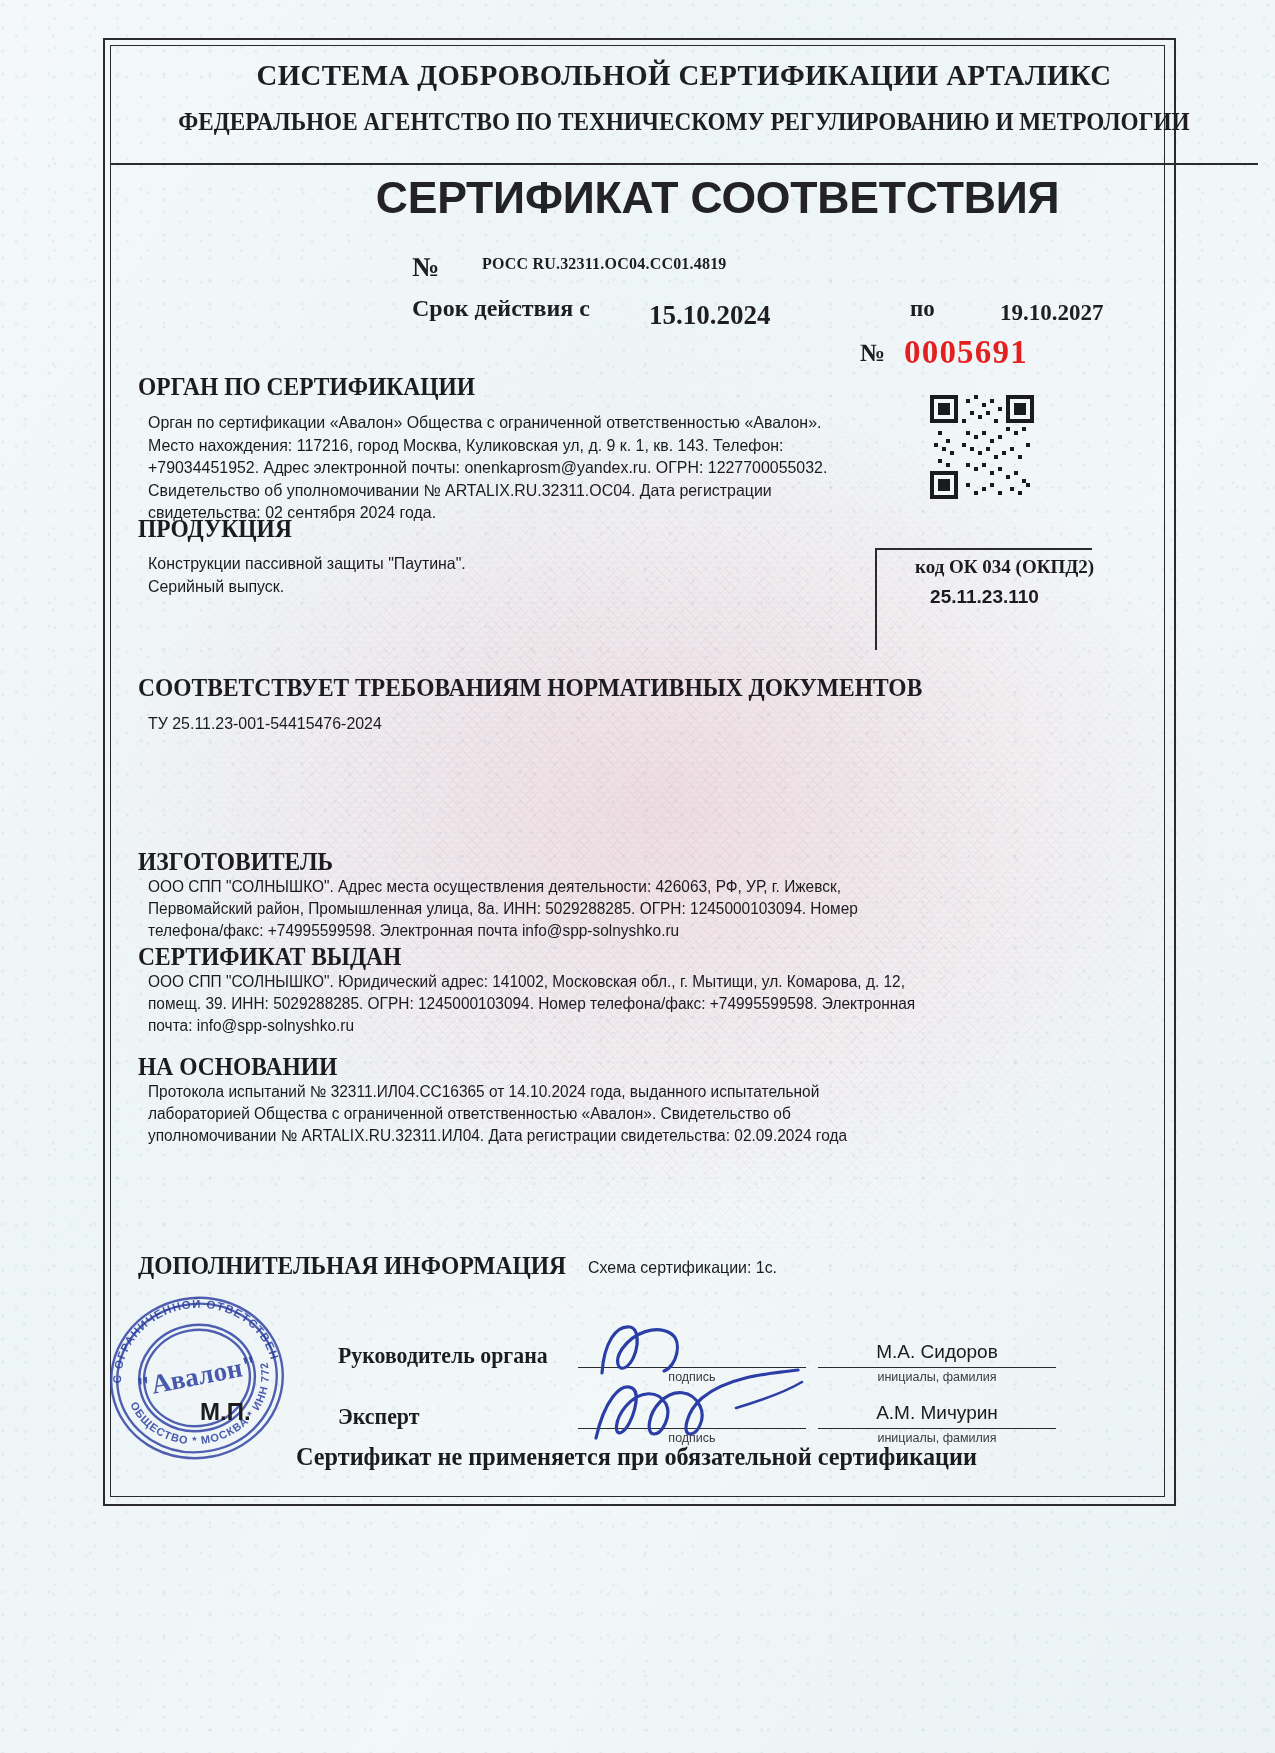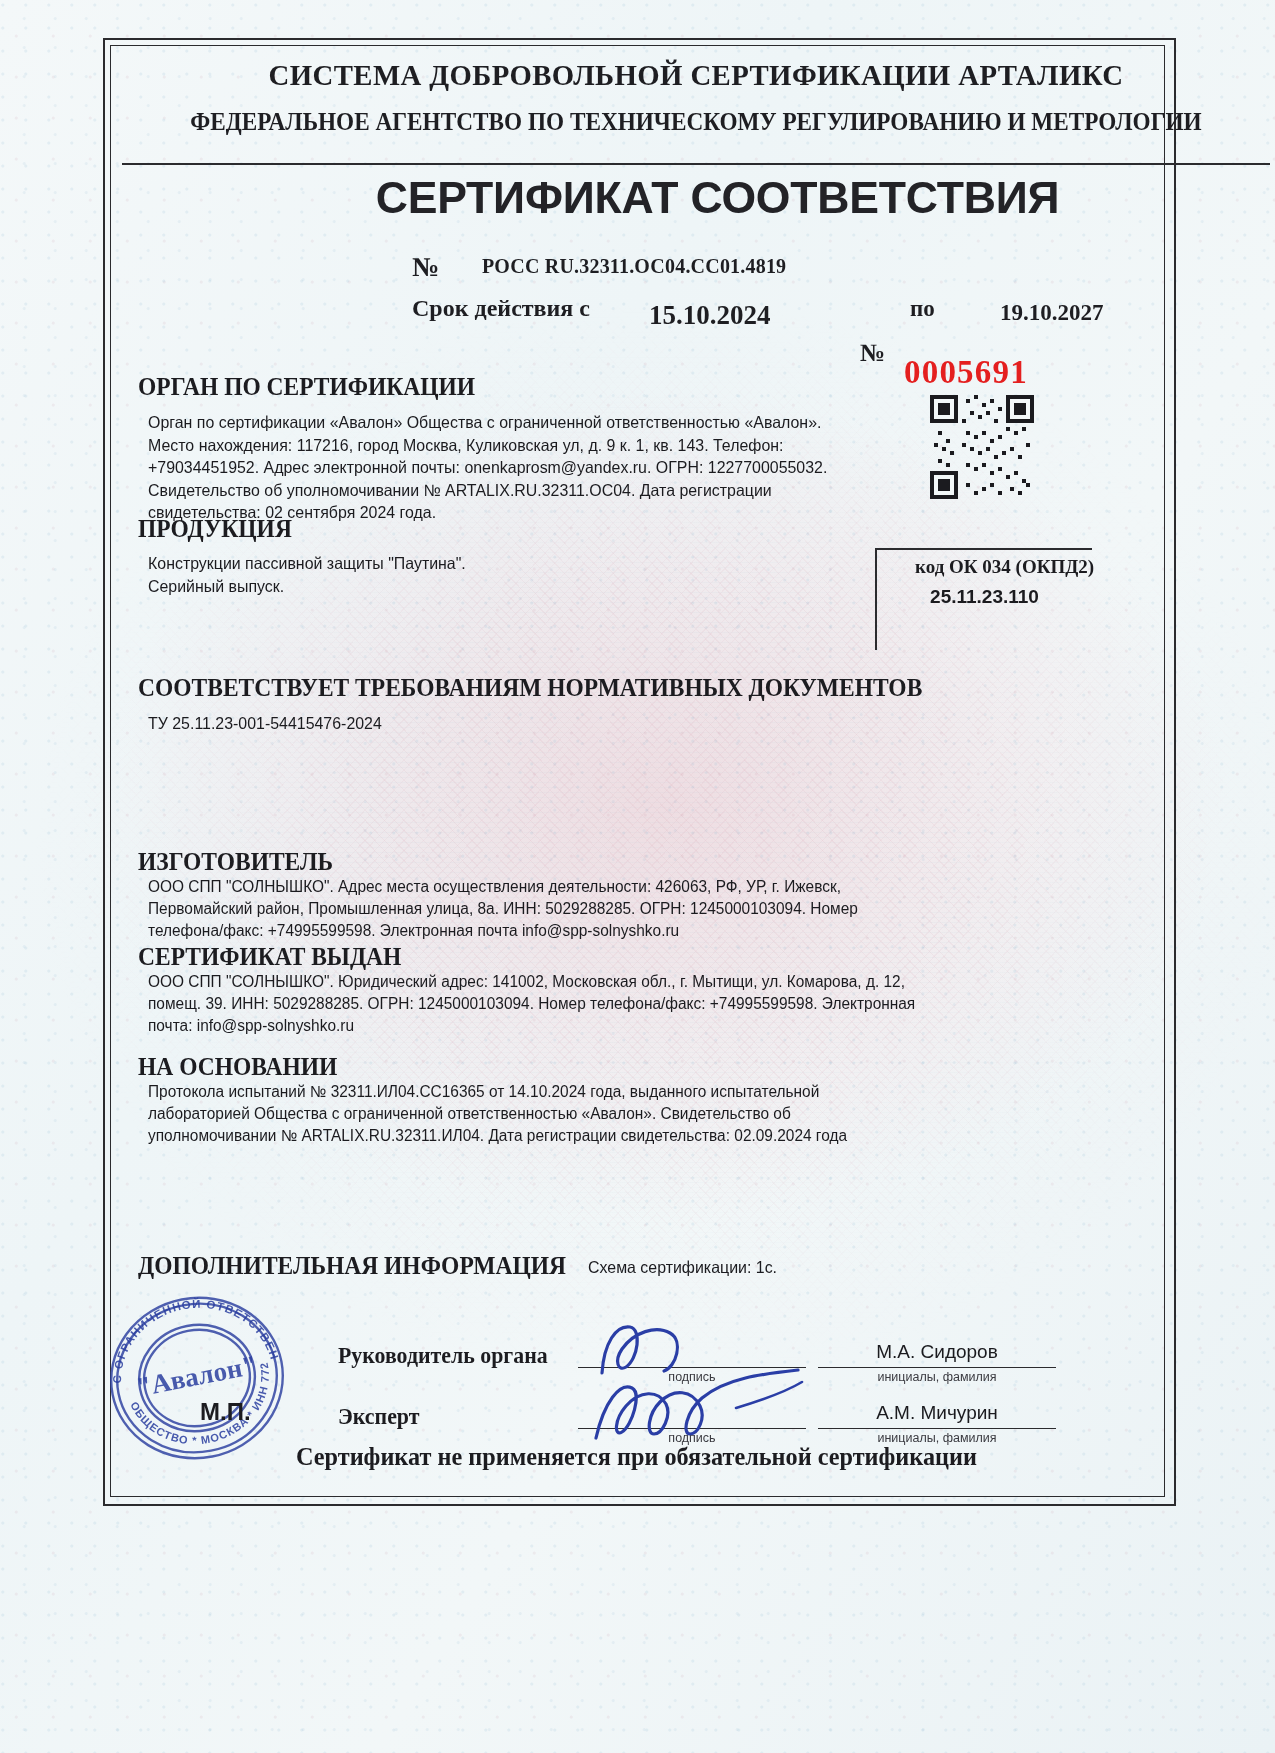--- a/index.html
+++ b/index.html
@@ -28,21 +28,21 @@
     position:absolute;inset:0;pointer-events:none;opacity:.5;
     background-image:
       radial-gradient(circle at 12% 22%, rgba(120,170,200,.28) 0 1px, transparent 2px),
       radial-gradient(circle at 78% 64%, rgba(120,170,200,.22) 0 1px, transparent 2px),
       radial-gradient(circle at 44% 88%, rgba(190,130,150,.22) 0 1px, transparent 2px);
     background-size:23px 23px, 31px 29px, 37px 41px;
   }
   
   .frame-outer{position:absolute;left:103px;top:38px;width:1069px;height:1464px;border:2px solid #2b2b2e;}
   .frame-inner{position:absolute;left:110px;top:45px;width:1053px;height:1450px;border:1px solid #2b2b2e;}
-  .hdr-box{position:absolute;left:110px;top:45px;width:1148px;height:118px;border-bottom:2px solid #2b2b2e;margin-left:12px;}
+  .hdr-box{position:absolute;left:110px;top:45px;width:1148px;height:118px;border-bottom:2px solid #2b2b2e;}
   .hdr-line1,.hdr-line2{
     position:absolute;left:0;width:100%;text-align:center;
     font-family:"Liberation Serif", serif;font-weight:700;color:#1e1e22;
     white-space:nowrap;
   }
   .hdr-line1{top:13px;font-size:30px;letter-spacing:.4px;transform:scaleX(.96);}
   .hdr-line2{top:63px;font-size:25px;letter-spacing:0px;transform:scaleX(.93);}
 
   
   .logo{position:absolute;left:175px;top:172px;width:165px;height:150px;}
@@ -55,30 +55,30 @@
   .logo-word .b{color:#2b2b30;}
 
   
   .big-title{
     position:absolute;left:345px;top:172px;width:745px;text-align:center;
     font-family:"Liberation Sans", sans-serif;font-weight:700;font-size:45px;
     color:#232327;letter-spacing:-.2px;transform:scaleX(.99);white-space:nowrap;
   }
   .num-row{position:absolute;left:400px;top:252px;width:700px;height:34px;}
   .num-sym{position:absolute;left:12px;top:0;font-size:27px;font-weight:700;color:#1e1e22;}
-  .num-val{position:absolute;left:82px;top:3px;font-size:20px;font-weight:700;color:#1e1e22;letter-spacing:.2px;}
+  .num-val{position:absolute;left:82px;top:3px;font-size:16px;font-weight:700;color:#1e1e22;letter-spacing:.2px;}
   .valid-row{position:absolute;left:400px;top:295px;width:700px;height:34px;}
   .valid-lbl{position:absolute;left:12px;top:0;font-size:24px;font-weight:700;color:#1e1e22;}
   .valid-from{position:absolute;left:249px;top:5px;font-size:27px;font-weight:700;color:#1e1e22;text-align:center;}
   .valid-po{position:absolute;left:510px;top:1px;font-size:23px;font-weight:700;color:#1e1e22;}
   .valid-to{position:absolute;left:600px;top:5px;font-size:23px;font-weight:700;color:#1e1e22;}
 
   .blank-row{position:absolute;left:860px;top:334px;width:230px;height:40px;}
   .blank-sym{position:absolute;left:0;top:5px;font-size:25px;font-weight:700;color:#1e1e22;}
-  .blank-no{position:absolute;left:44px;top:0;font-size:33px;font-weight:700;color:#e41f1f;letter-spacing:1.2px;margin-top:20px;}
+  .blank-no{position:absolute;left:44px;top:0;font-size:33px;font-weight:700;color:#e41f1f;letter-spacing:1.2px;}
 
   
   .sec-h{
     position:absolute;font-family:"Liberation Serif", serif;font-weight:700;color:#1c1c20;
     white-space:nowrap;transform:scaleX(.94);transform-origin:left center;
   }
   .body-txt{
     position:absolute;font-family:"Liberation Sans", sans-serif;color:#1b1b1f;
     font-size:16.5px;line-height:22.5px;transform:scaleX(.965);transform-origin:left top;
   }

